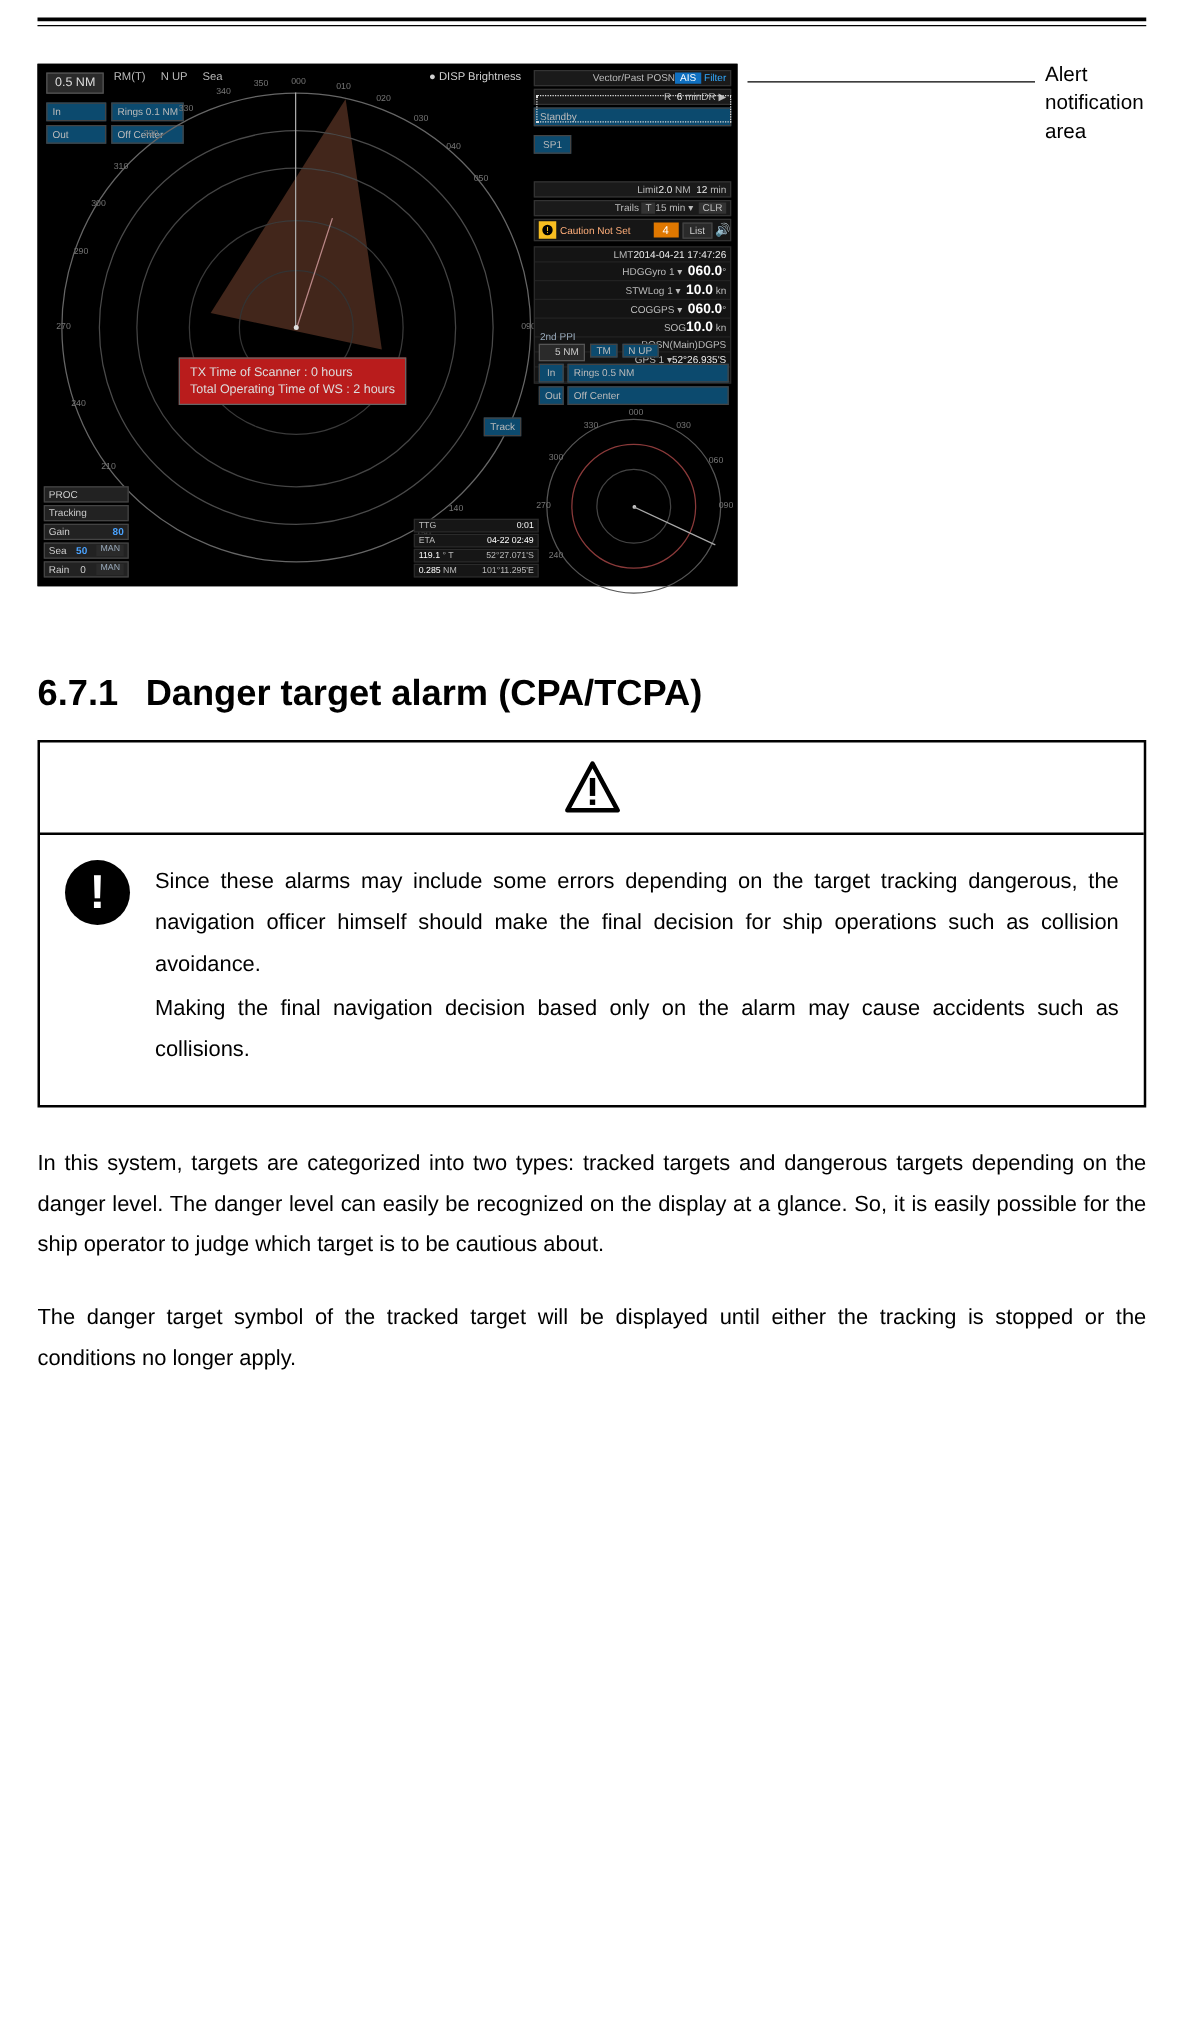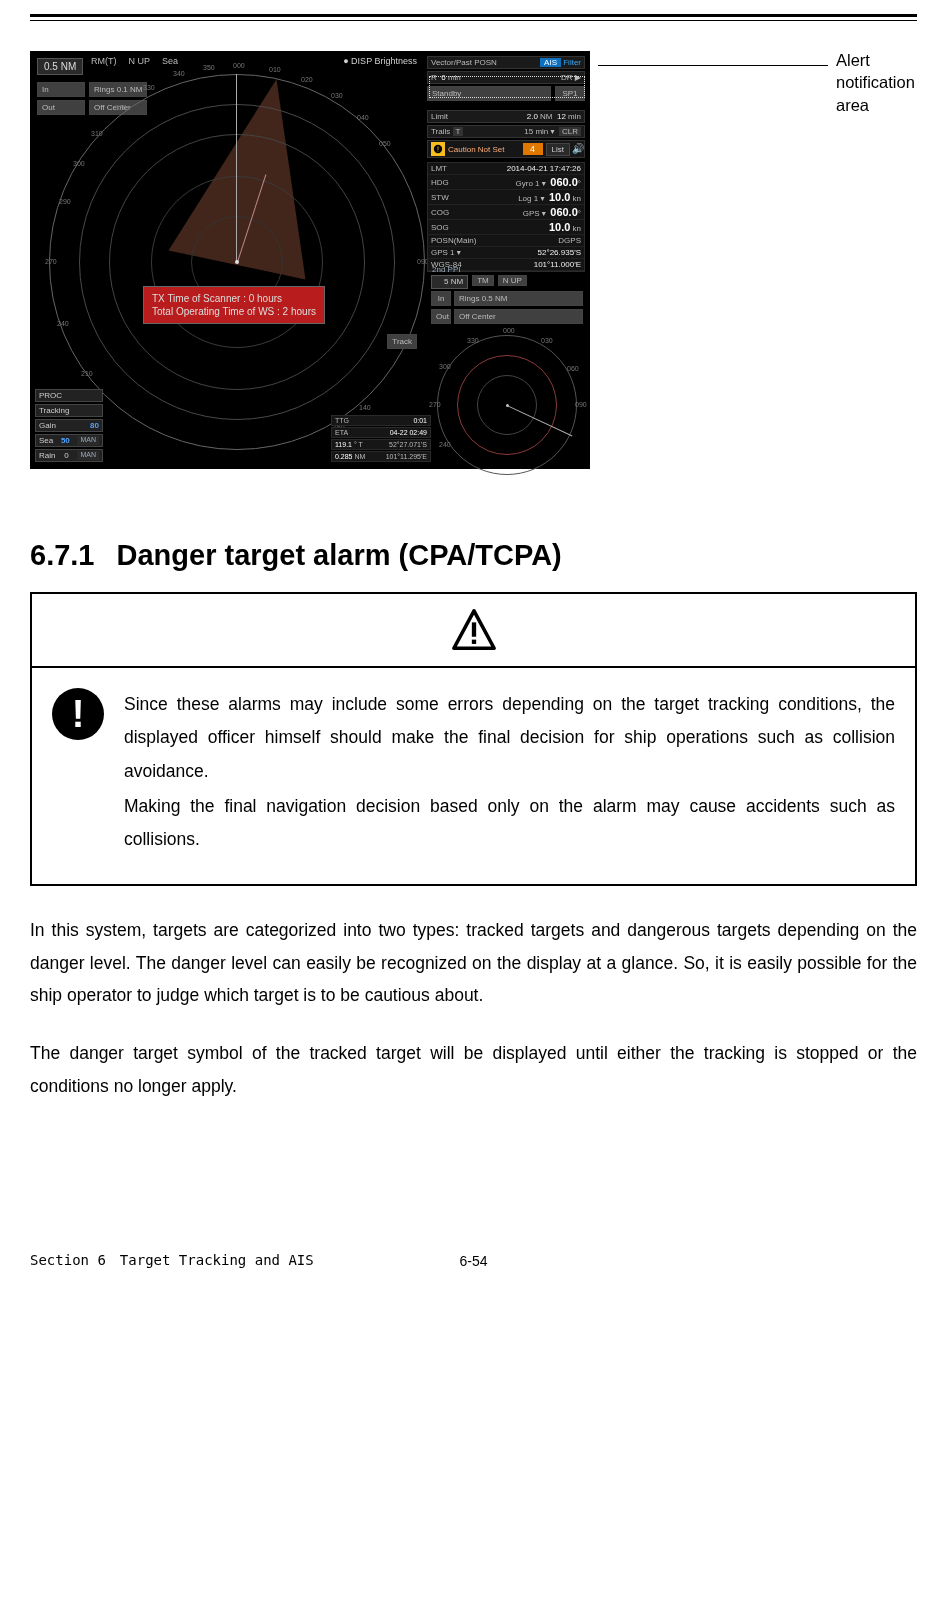--- a/index.html
+++ b/index.html
@@ -25,29 +25,29 @@
   .heading  { position:absolute; left: 197px; top: 14px;  width: 1px;  height: 188px; background:#aaa; }
   .sector   { position:absolute; left: 198px; top: 15px; width: 0; height: 0;
               border-left: 70px solid transparent; border-right: 70px solid transparent;
               border-bottom: 190px solid rgba(120,70,50,.55);
               transform-origin: bottom center; transform: translate(-70px,0) rotate(12deg); }
   .track    { position:absolute; left: 198px; top: 110px; width:1px; height:92px; background:#b88; transform-origin: bottom center; transform: rotate(18deg); }
 
   .range-badge { position:absolute; left:6px; top:6px; background:#2a2a2a; color:#ddd; font-size:10px; padding:2px 6px; border:1px solid #555; }
   .top-strip   { position:absolute; left:60px; top:4px; right:170px; height:14px; color:#bbb; font-size:9px; display:flex; gap:12px; }
   .btn-col     { position:absolute; left:6px; top:30px; width:48px; }
-  .ui-btn      { background:#404040; color:#bbb; font-size:8px; border:1px solid #444; padding:2px 4px; margin-bottom:3px; }
+  .ui-btn      { background:#0c4a6e; color:#bbb; font-size:8px; border:1px solid #444; padding:2px 4px; margin-bottom:3px; }
 
   .disp-bright { position:absolute; right:172px; top:4px; color:#cfcfcf; font-size:9px; }
 
   .tooltip { position:absolute; left:112px; top:234px; background:#b91c1c; border:1px solid #666; color:#ddd; font-size:10px; padding:5px 8px; line-height:1.3; }
 
   
   .info-panel { position:absolute; right:4px; top:4px; width:158px; height:410px; }
-  .info-row { display:flex; justify-content:space-between; align-items:center; font-size:8px; color:#bbb; padding:1px 3px; }
+  .info-row { display:flex; justify-content:flex-end; align-items:center; font-size:8px; color:#bbb; padding:1px 3px; }
   .info-row .val { color:#eee; }
   .vector-row { background:#1a1a1a; border:1px solid #333; margin-bottom:2px; }
   .ais-tag { background:#1070c0; color:#fff; padding:0 4px; font-size:8px; }
   .filter-tag { color:#3af; font-size:8px; }
 
   .alert-bar { position:relative; height:18px; margin:2px 0 4px 0; display:flex; align-items:center; background:#161616; border:1px solid #333; }
   .alert-ico { width:14px; height:14px; margin:0 3px; background:#f8be20; display:flex; align-items:center; justify-content:center; }
   .alert-ico svg { width:10px; height:10px; }
   .alert-text { flex:1; font-size:8px; color:#ffae7a; white-space:nowrap; overflow:hidden; }
   .alert-num  { width:20px; text-align:center; background:#e07800; color:#fff; font-size:9px; margin:0 3px; padding:1px 0; }
@@ -229,21 +229,21 @@
 
       <div class="info-panel">
         <div class="vector-row info-row">
           <span>Vector/Past POSN</span>
           <span><span class="ais-tag">AIS</span> <span class="filter-tag">Filter</span></span>
         </div>
         <div class="vector-row info-row">
           <span><span>R</span>&nbsp;&nbsp;<span class="val">6</span>&nbsp;<span>min</span></span>
           <span><span>DR</span> <span>▶</span></span>
         </div>
-        <div style="display:flex; gap:4px; margin-bottom:6px;">
+        <div style="display:flex; gap:4px; margin-bottom:19px;flex-direction:column;">
           <span class="ui-btn" style="flex:1;">Standby</span>
           <span class="ui-btn" style="width:30px; text-align:center;">SP1</span>
         </div>
         <div class="vector-row info-row">
           <span>Limit</span>
           <span><span class="val">2.0</span> <span>NM</span>&nbsp;&nbsp;<span class="val">12</span> <span>min</span></span>
         </div>
         <div class="vector-row info-row">
           <span><span>Trails</span>&nbsp;<span style="background:#333;padding:0 3px;">T</span></span>
           <span><span>15 min</span> ▾&nbsp; <span style="background:#333;padding:0 3px;">CLR</span></span>
@@ -355,27 +355,23 @@
         <rect x="29" y="44" width="6" height="6" fill="#000"></rect>
       </svg>
     </div>
     <div class="caution-body">
       <div class="bang">
         <div class="bang-circ">
             <span class="bang-mark">!</span>
           </div>
       </div>
       <div class="caution-text">
-        <p>Since these alarms may include some errors depending on the target tracking conditions, the displayed officer himself should make the final decision for ship operations such as collision avoidance.</p>
+        <p>Since these alarms may include some errors depending on the target tracking dangerous, the navigation officer himself should make the final decision for ship operations such as collision avoidance.</p>
         <p>Making the final navigation decision based only on the alarm may cause accidents such as collisions.</p>
       </div>
     </div>
   </div>
 
   <p class="para">In this system, targets are categorized into two types: tracked targets and dangerous targets depending on the danger level. The danger level can easily be recognized on the display at a glance. So, it is easily possible for the ship operator to judge which target is to be cautious about.</p>
   <p class="para">The danger target symbol of the tracked target will be displayed until either the tracking is stopped or the conditions no longer apply.</p>
 
-  <div class="footer">
-    <span class="sect">Section 6　Target Tracking and AIS</span>
-    <span class="pageno">6-54</span>
-  </div>
 
 </div>
 
 </body></html>

